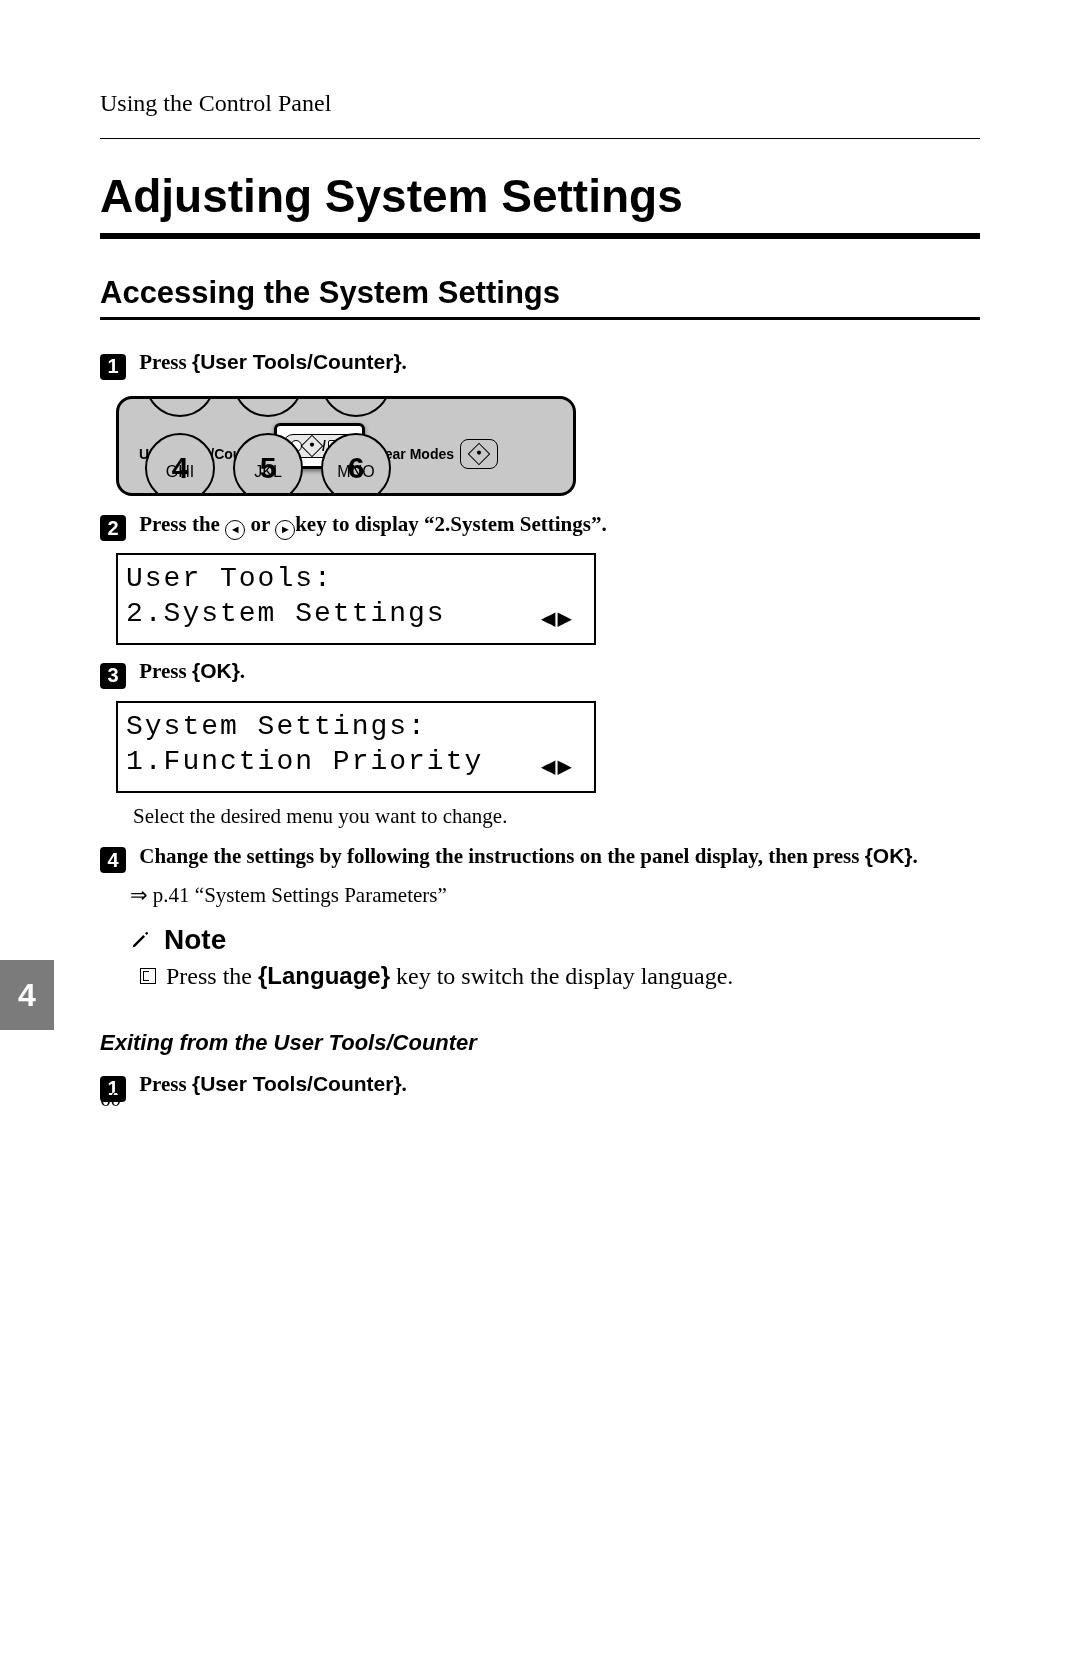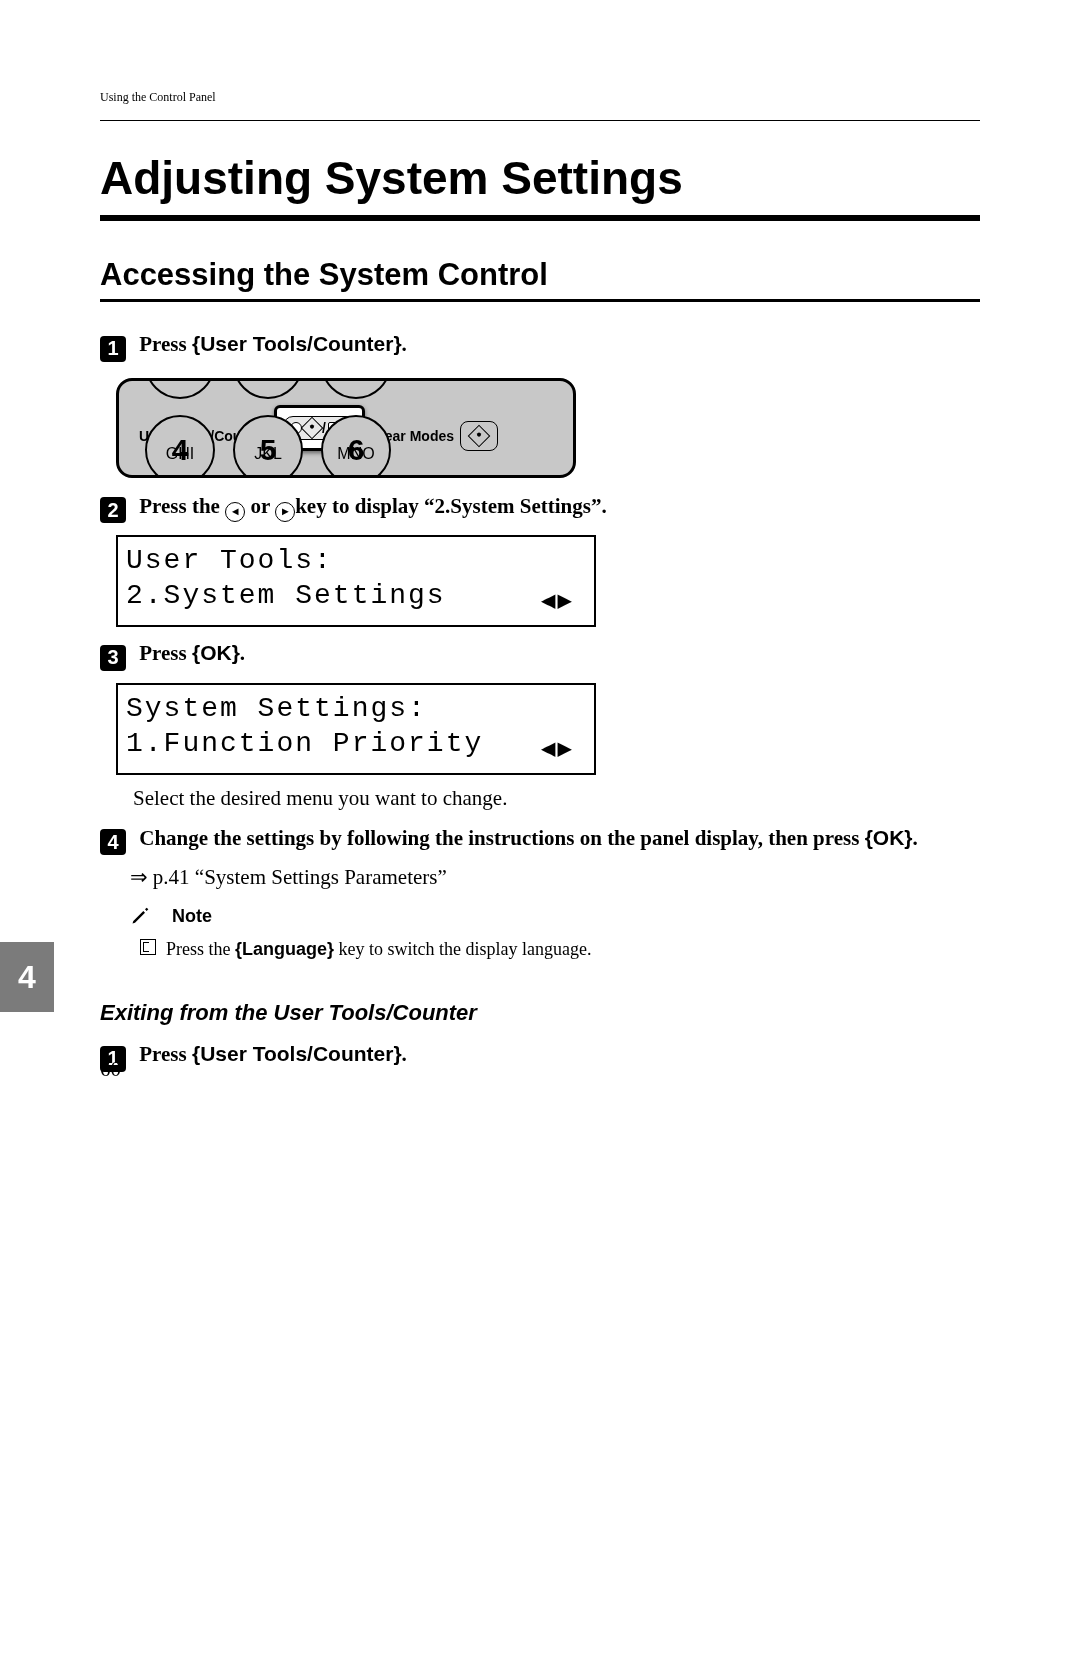--- a/index.html
+++ b/index.html
@@ -9,23 +9,23 @@
     background: #fff;
     color: #000;
     width: 1080px;
   }
   .page {
     padding: 90px 100px 60px 100px;
     position: relative;
     box-sizing: border-box;
   }
   .header-line {
-    font-size: 12px;
+    font-size: 24px;
     font-family: "Times New Roman", serif;
-    padding-bottom: 15px;
+    padding-bottom: 21px;
     border-bottom: 1.5px solid #000;
     margin-bottom: 30px;
   }
   h1 {
     font-family: Arial, Helvetica, sans-serif;
     font-size: 46px;
     font-weight: bold;
     margin: 0 0 10px 0;
   }
   .h1-underline {
@@ -204,33 +204,33 @@
     position: relative;
   }
   .lcd-arrow {
     position: absolute;
     right: 20px;
     bottom: 8px;
     font-size: 24px;
   }
   .note-row {
     display: flex;
-    align-items: flex-start;
-    gap: 22px;
+    align-items: center;
+    gap: 14px;
     margin: 16px 0 6px 30px;
     font-family: Arial, sans-serif;
     font-weight: bold;
-    font-size: 18px;
+    font-size: 28px;
   }
   .pencil-icon {
     width: 20px; height: 20px; display:inline-block;
   }
   .bullet-row {
     margin: 4px 0 4px 40px;
-    font-size: 18px;
+    font-size: 24px;
     display: flex;
     gap: 10px;
     align-items: baseline;
   }
   .bullet-box {
     width: 14px; height: 14px; border: 1.5px solid #000;
     display: inline-block; flex-shrink:0; margin-top:6px;
     position: relative;
   }
   .bullet-box::after{
@@ -258,21 +258,21 @@
 </style>
 </head>
 <body>
 
 <div class="page">
   <div class="header-line">Using the Control Panel</div>
 
   <h1>Adjusting System Settings</h1>
   <div class="h1-underline"></div>
 
-  <h2>Accessing the System Control</h2>
+  <h2>Accessing the System Settings</h2>
   <div class="h2-underline"></div>
 
   <div class="content">
     <div class="chapter-tab">4</div>
 
     <div class="step-line">
       <span class="step-badge">1</span>
       <span>Press </span><span class="key">{</span><span class="key">User Tools/Counter</span><span class="key">}</span><span>.</span>
     </div>
 

